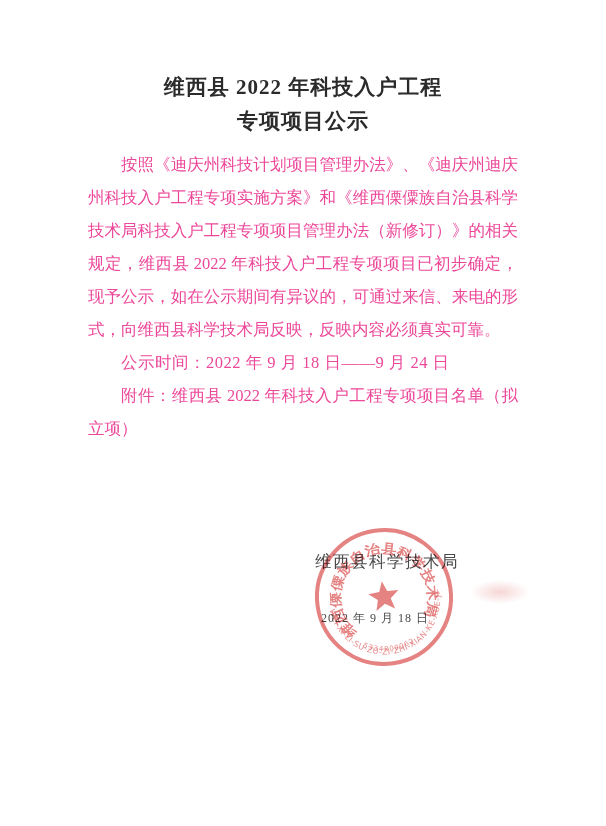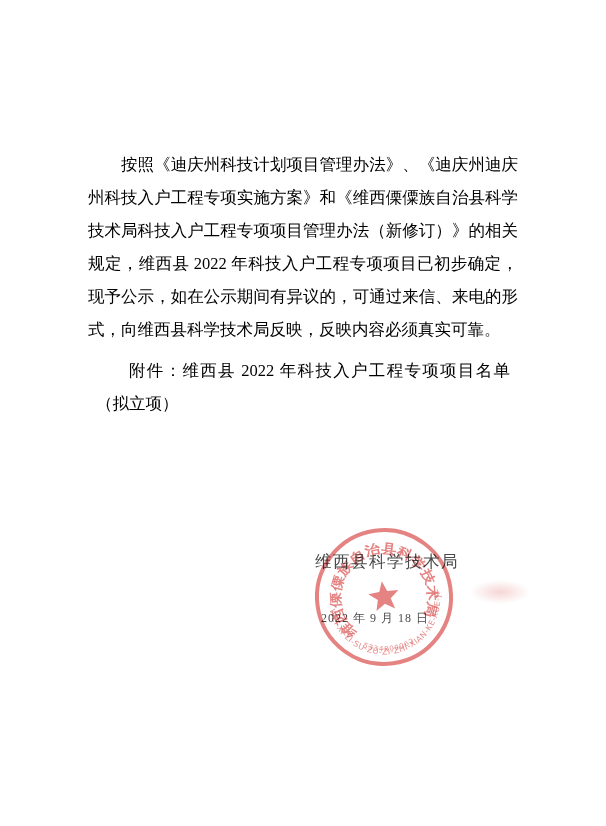--- a/index.html
+++ b/index.html
@@ -21,35 +21,35 @@
     line-height:34px;
     letter-spacing:1px;
   }
   .content{
     position:absolute;
     left:88px;
     width:430px;
     top:148px;
     font-size:16.5px;
     line-height:33px;
-    color:#000000;
+    color:#ec4899;
   }
   .para{
     margin:0;
     text-indent:2em;
     text-align:justify;
     text-justify:inter-character;
   }
   .meta-line{
     margin:0;
     text-indent:2em;
     letter-spacing:0.5px;
   }
   .attachment{
-    margin:8px;
+    margin:0;
     text-indent:2em;
     text-align:justify;
     text-justify:inter-character;
   }
   .sig-org{
     position:absolute;
     left:315px;top:551px;
     font-size:16.5px;
     letter-spacing:1.5px;
     color:#4a4a4a;
@@ -76,23 +76,28 @@
     background:radial-gradient(closest-side, rgba(222,90,90,0.25), rgba(222,90,90,0));
     pointer-events:none;
   }
   svg text{font-family:"DejaVu Sans",sans-serif;}
 </style>
 </head>
 <body>
 
 <div class="page">
 
+  <div class="title-block">
+    <div>维西县 2022 年科技入户工程</div>
+    <div>专项项目公示</div>
+  </div>
 
   <div class="content">
     <p class="para">按照《迪庆州科技计划项目管理办法》、《迪庆州迪庆州科技入户工程专项实施方案》和《维西傈僳族自治县科学技术局科技入户工程专项项目管理办法（新修订）》的相关规定，维西县 2022 年科技入户工程专项项目已初步确定，现予公示，如在公示期间有异议的，可通过来信、来电的形式，向维西县科学技术局反映，反映内容必须真实可靠。</p>
+    <p class="meta-line">公示时间：2022 年 9 月 18 日——9 月 24 日</p>
     <p class="attachment">附件：维西县 2022 年科技入户工程专项项目名单（拟立项）</p>
   </div>
 
   <div class="sig-org">维西县科学技术局</div>
   <div class="sig-date">2022 年 9 月 18 日</div>
 
   <div class="stamp-smudge"></div>
 
   <svg class="stamp" viewBox="0 0 150 150" xmlns="http://www.w3.org/2000/svg">
     <defs>

